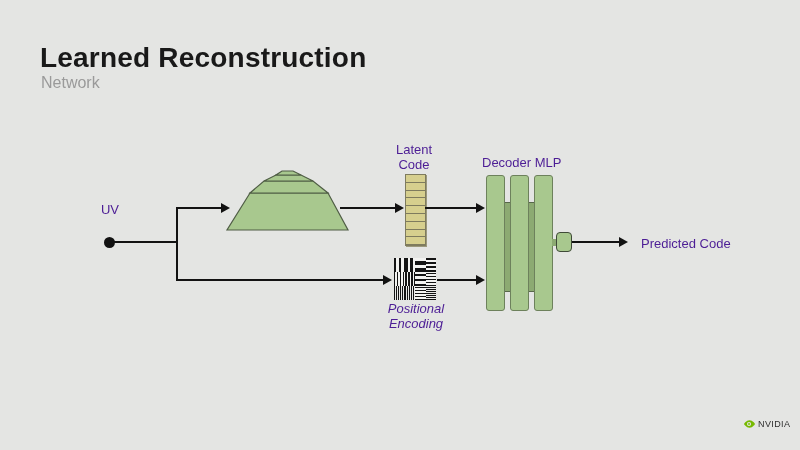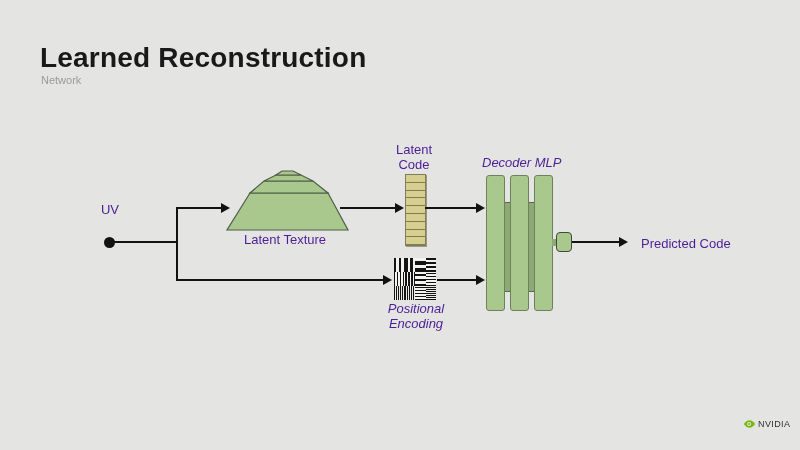--- a/index.html
+++ b/index.html
@@ -10,21 +10,21 @@
     font-family:"Liberation Sans",sans-serif;
     overflow:hidden;
   }
   .abs{position:absolute;}
   .title{
     left:40px;top:42px;
     font-size:28px;font-weight:600;color:#191919;letter-spacing:.2px;
   }
   .subtitle{
     left:41px;top:74px;
-    font-size:11px;color:var(--subtitle-gray,#9a9a9a);
+    font-size:16px;color:var(--subtitle-gray,#9a9a9a);
   }
   .dlabel{
     font-size:13px;color:#4c1d95;line-height:15px;
   }
   .center{text-align:center;}
   .ml{white-space:pre-line;}
   .hline,.vline{background:var(--line-black,#121212);}
   .dot{
     width:11px;height:11px;border-radius:50%;
     background:var(--line-black,#121212);
@@ -99,21 +99,20 @@
 
   <div class="abs hline" style="left:176px;top:207px;width:46px;height:2px;"></div>
   <div class="abs arr" style="left:221px;top:203px;"></div>
 
   <svg class="abs" style="left:222px;top:169px;" width="127" height="62" viewBox="0 0 127 62">
     <polygon points="5,61 126,61 106,24 28,24" fill="#a8c88e" stroke="#4f5d45" stroke-width="1.2"></polygon>
     <polygon points="28,24 106,24 91,12 42,12" fill="#a8c88e" stroke="#4f5d45" stroke-width="1.2"></polygon>
     <polygon points="42,12 91,12 79,6 54,6" fill="#a8c88e" stroke="#4f5d45" stroke-width="1.2"></polygon>
     <polygon points="54,6 79,6 71,2 60,2" fill="#a8c88e" stroke="#4f5d45" stroke-width="1.2"></polygon>
   </svg>
-  <div class="abs dlabel center" style="left:225px;top:232px;width:120px;">Latent Texture</div>
 
   <div class="abs hline" style="left:340px;top:207px;width:56px;height:2px;"></div>
   <div class="abs arr" style="left:395px;top:203px;"></div>
 
   <div class="abs dlabel center ml" style="left:384px;top:142px;width:60px;">Latent
 Code</div>
   <div class="abs latent-code" style="left:405px;top:174px;"></div>
 
   <div class="abs hline" style="left:425px;top:207px;width:52px;height:2px;"></div>
   <div class="abs arr" style="left:476px;top:203px;"></div>
@@ -134,21 +133,21 @@
     <div class="pe-v2"></div>
     <div class="pe-h3"></div>
     <div class="pe-h2"></div>
   </div>
   <div class="abs dlabel center ml" style="left:380px;top:301px;width:72px;font-style:italic;">Positional
 Encoding</div>
 
   <div class="abs hline" style="left:437px;top:279px;width:40px;height:2px;"></div>
   <div class="abs arr" style="left:476px;top:275px;"></div>
 
-  <div class="abs dlabel" style="left:482px;top:155px;font-style:italic;">Decoder MLP</div>
+  <div class="abs dlabel" style="left:482px;top:155px;">Decoder MLP</div>
   <div class="abs mlp-conn" style="left:505px;top:202px;"></div>
   <div class="abs mlp-conn" style="left:529px;top:202px;"></div>
   <div class="abs mlp-bar" style="left:486px;top:175px;"></div>
   <div class="abs mlp-bar" style="left:510px;top:175px;"></div>
   <div class="abs mlp-bar" style="left:534px;top:175px;"></div>
   <div class="abs mlp-conn-mini" style="left:552px;top:239px;"></div>
   <div class="abs out-square" style="left:556px;top:232px;"></div>
 
   <div class="abs hline" style="left:572px;top:241px;width:48px;height:2px;"></div>
   <div class="abs arr" style="left:619px;top:237px;"></div>

